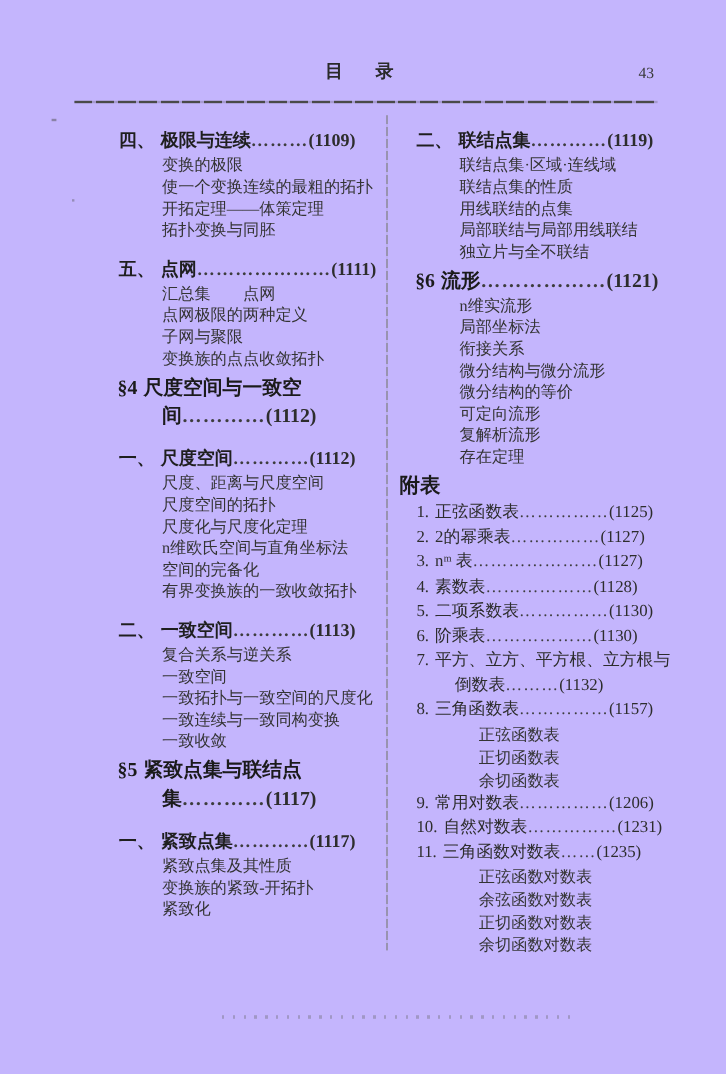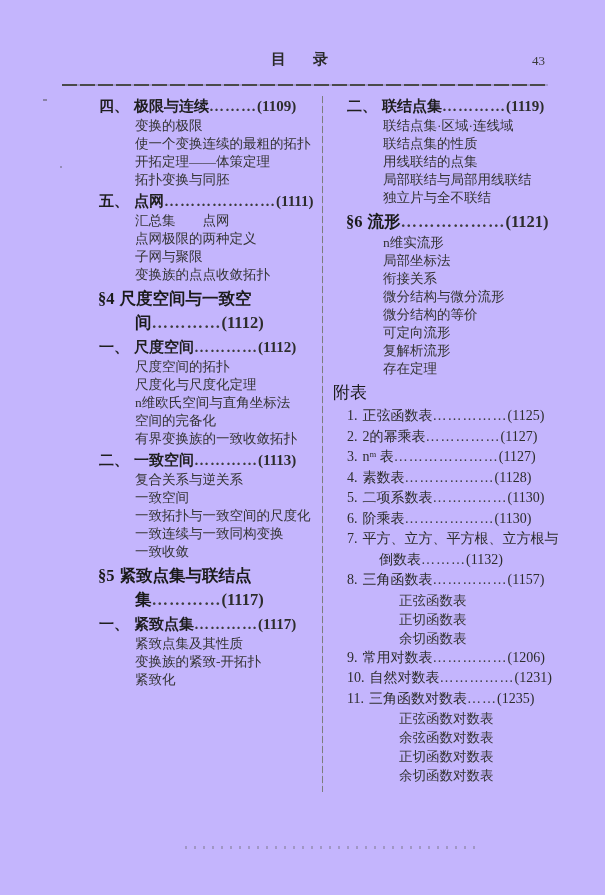--- a/index.html
+++ b/index.html
@@ -31,32 +31,32 @@
   .col-left  { width:236px; }
   .divider {
     width:1px; height:696px; margin:2px 0 0 1px;
     background:repeating-linear-gradient(180deg,#7d7d7d 0 7px, rgba(125,125,125,0.18) 7px 10px);
   }
   .col-right { width:232px; padding-left:10px; }
 
   .e { white-space:normal; }
   .sec {
     font-weight:bold; font-size:15px; line-height:21px;
-    padding-left:50px; text-indent:-36px; color:#1f1f1f; margin-top:2px;
+    padding-left:50px; text-indent:-36px; color:#1f1f1f; margin-top:14px;
   }
   .bigsec {
     font-weight:bold; font-size:16.5px; line-height:24px;
     padding-left:50px; text-indent:-37px; color:#1b1b1b; margin-top:3px;
   }
   .sub {
     font-size:13.5px; line-height:18px;
     padding-left:64px; text-indent:-14px; color:#343434;
   }
   .heading {
-    font-weight:normal; font-size:17px; line-height:26px; color:#1b1b1b; margin-top:2px;
+    font-weight:bold; font-size:17px; line-height:26px; color:#1b1b1b; margin-top:2px;
   }
   .num {
     font-size:14px; line-height:20.5px;
     padding-left:46px; text-indent:-32px; color:#2d2d2d;
   }
   .numsub {
     font-size:13.5px; line-height:19px;
     padding-left:66px; color:#343434;
   }
   .mk { margin-right:5px; }
@@ -86,20 +86,21 @@
       <div class="e sub"><span>使一个变换连续的最粗的拓扑</span></div>
       <div class="e sub"><span>开拓定理——体策定理</span></div>
       <div class="e sub"><span>拓扑变换与同胚</span></div>
       <div class="e sec"><span class="mk">五、</span><span>点网</span><span class="ld">…………………</span><span class="pg">(1111)</span></div>
       <div class="e sub"><span>汇总集　　点网</span></div>
       <div class="e sub"><span>点网极限的两种定义</span></div>
       <div class="e sub"><span>子网与聚限</span></div>
       <div class="e sub"><span>变换族的点点收敛拓扑</span></div>
       <div class="e bigsec"><span class="mk">§4</span><span>尺度空间与一致空间</span><span class="ld">…………</span><span class="pg">(1112)</span></div>
       <div class="e sec"><span class="mk">一、</span><span>尺度空间</span><span class="ld">…………</span><span class="pg">(1112)</span></div>
+      <div class="e sub"><span>尺度、距离与尺度空间</span></div>
       <div class="e sub"><span>尺度空间的拓扑</span></div>
       <div class="e sub"><span>尺度化与尺度化定理</span></div>
       <div class="e sub"><span>n维欧氏空间与直角坐标法</span></div>
       <div class="e sub"><span>空间的完备化</span></div>
       <div class="e sub"><span>有界变换族的一致收敛拓扑</span></div>
       <div class="e sec"><span class="mk">二、</span><span>一致空间</span><span class="ld">…………</span><span class="pg">(1113)</span></div>
       <div class="e sub"><span>复合关系与逆关系</span></div>
       <div class="e sub"><span>一致空间</span></div>
       <div class="e sub"><span>一致拓扑与一致空间的尺度化</span></div>
       <div class="e sub"><span>一致连续与一致同构变换</span></div>

